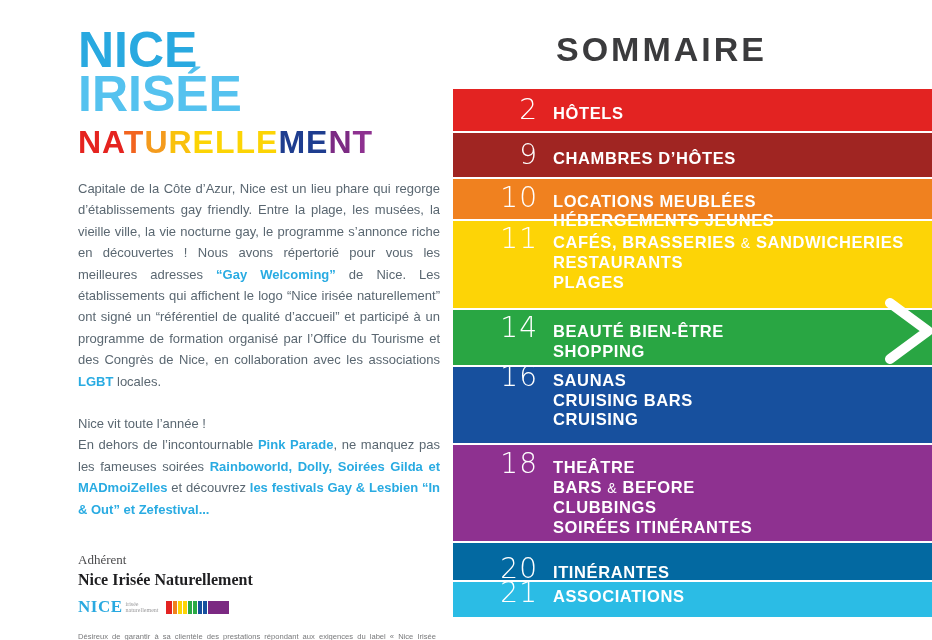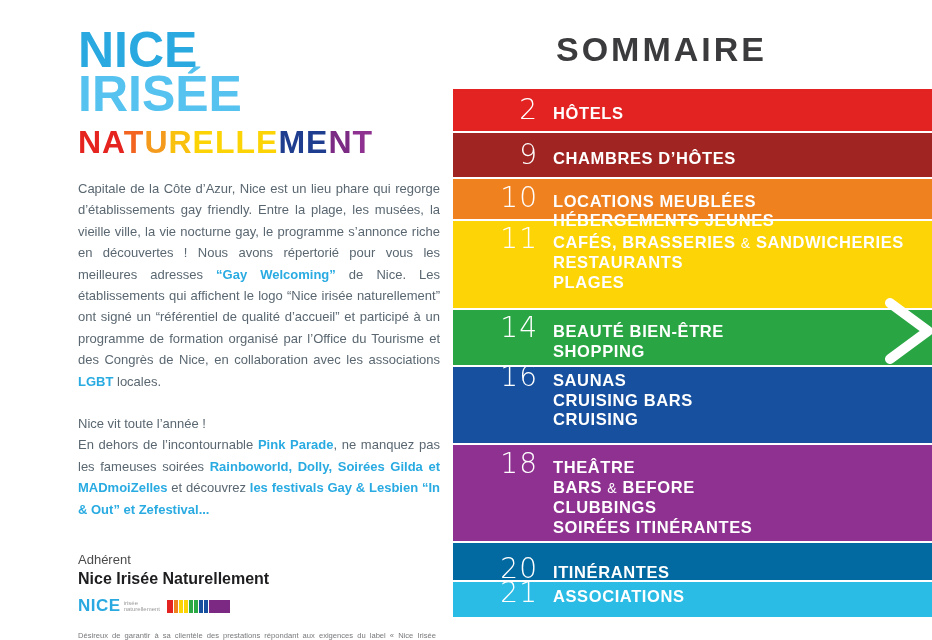--- a/index.html
+++ b/index.html
@@ -8,21 +8,21 @@
 
   
   .left-col{position:absolute;left:78px;top:28px;width:362px;}
   .brand-l1,.brand-l2{font-size:50px;font-weight:700;line-height:44px;letter-spacing:0px;}
   .brand-l1{color:var(--brand1,#29A9E0);}
   .brand-l2{color:var(--brand2,#55C2EF);}
   .brand-l3{font-size:32px;font-weight:700;line-height:36px;margin-top:8px;letter-spacing:1px;white-space:nowrap;}
   .intro{font-size:13px;line-height:21.4px;text-align:justify;color:#5A6771;margin:18px 0 0 0;}
   .intro .accent{color:var(--accent,#29ABE2);font-weight:700;}
   .intro.second{margin-top:21px;}
-  .member{margin-top:32px;}
+  .member{margin-top:32px;font-family:Liberation Serif, serif;}
   .member-label{font-size:13px;color:#4B4B4D;}
   .member-name{font-size:16px;font-weight:700;color:#1E1E20;margin-top:3px;}
   .mini-logo{display:flex;align-items:center;margin-top:10px;height:16px;}
   .mini-nice{font-size:17px;font-weight:700;color:var(--brand1,#29A9E0);letter-spacing:0.5px;}
   .mini-sub{display:inline-flex;flex-direction:column;font-size:6px;line-height:6.5px;color:#9B9B9D;margin-left:3px;}
   .mini-bars{display:inline-flex;margin-left:7px;height:13px;gap:1px;}
   .mini-bars span{display:inline-block;height:13px;}
   .footnote{font-size:7.6px;line-height:12px;color:#77787A;margin-top:16px;text-align:justify;width:358px;}
 
   

